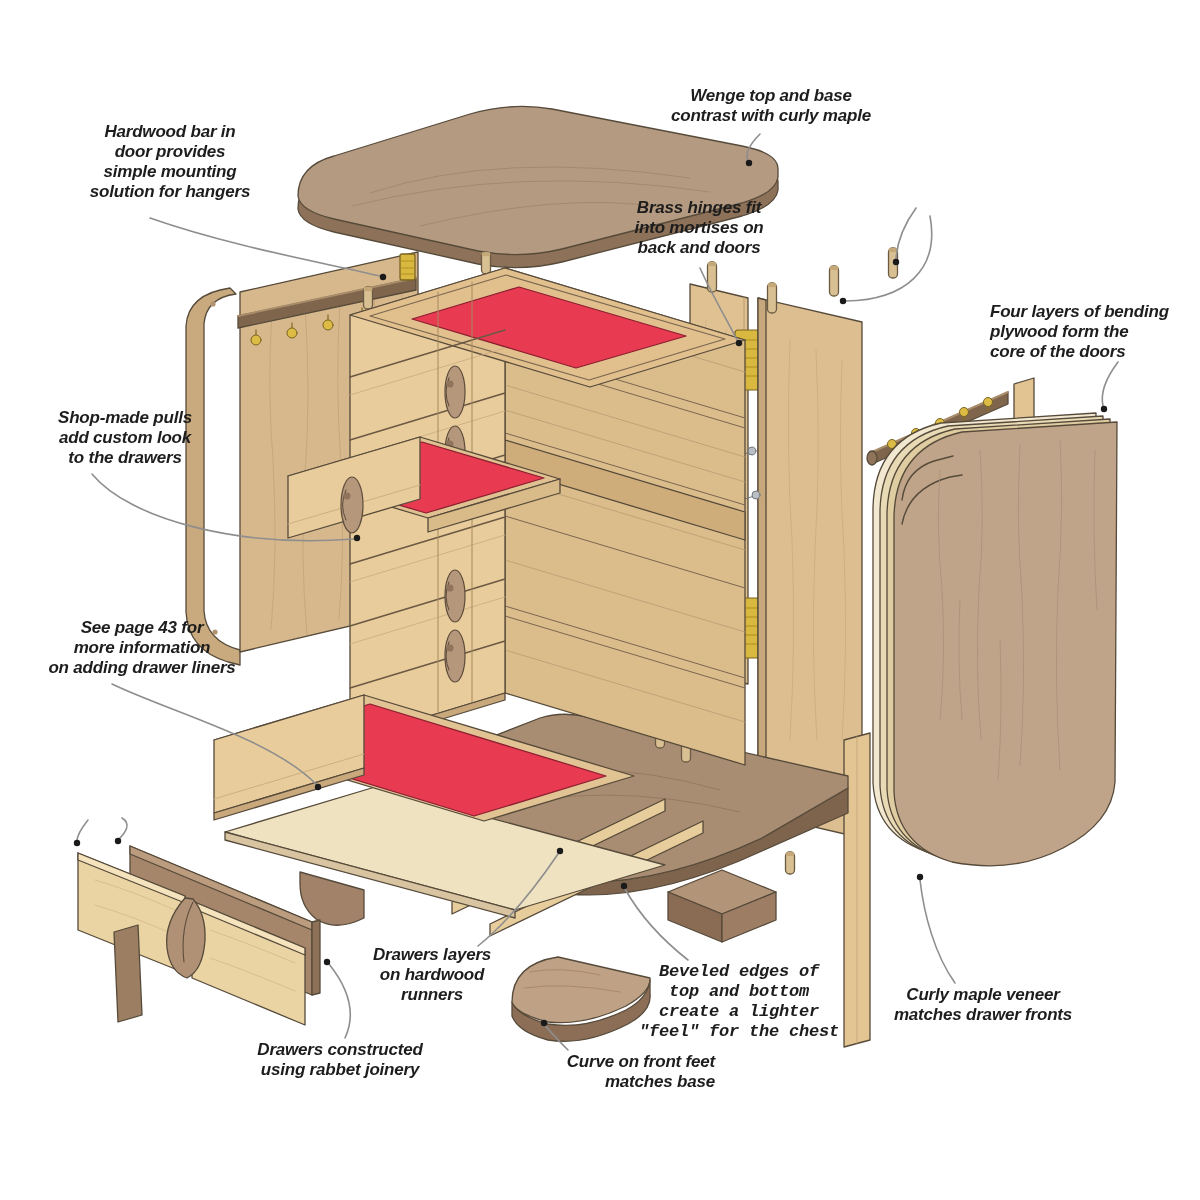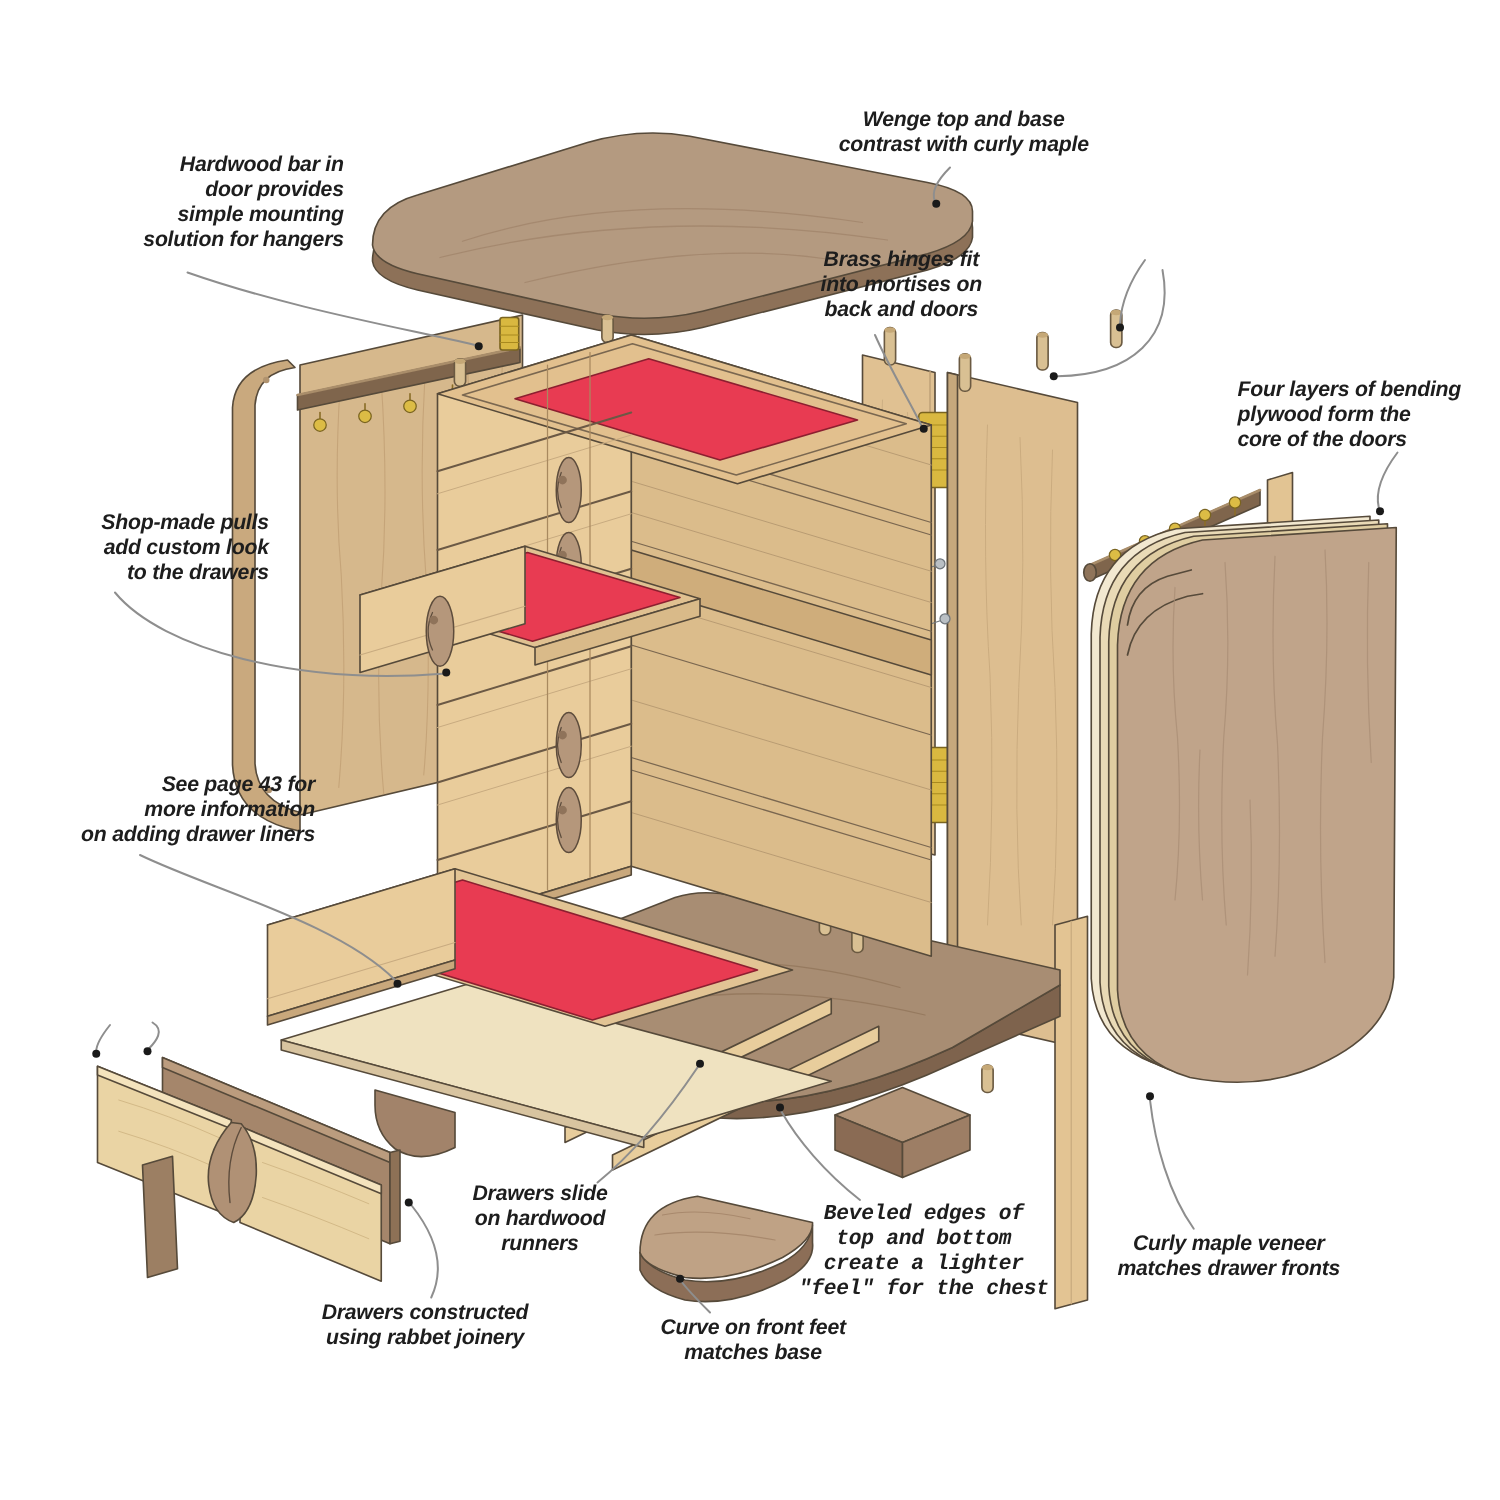--- a/index.html
+++ b/index.html
@@ -1,21 +1,21 @@
 <!DOCTYPE html>
 <html><head>
 <meta charset="utf-8">
 <style>
   html,body{margin:0;padding:0;background:#ffffff;}
   .canvas{position:relative;width:1200px;height:1200px;background:#ffffff;overflow:hidden;
           font-family:"Liberation Sans",sans-serif;}
   .canvas svg{position:absolute;left:0;top:0;}
   .ann{position:absolute;font-style:italic;font-weight:700;font-size:17px;line-height:1.18;
        color:#1d1d1d;white-space:pre-line;letter-spacing:-0.2px;z-index:5;}
-  .al{text-align:right}.ac{text-align:center}.ar{text-align:left}
+  .al{text-align:center}.ac{text-align:center}.ar{text-align:left}
 </style>
 </head>
 <body>
 
 <div class="canvas">
 <svg width="1200" height="1200" viewBox="0 0 1200 1200">
  <g stroke="#564a3a" stroke-width="1.3" stroke-linejoin="round" stroke-linecap="round">
 
   <g>
     <path d="M 298,209 Q 298,179 334,169 L 470,127 Q 512,115 552,122 L 742,159 Q 778,166 778,182 L 778,190 Q 776,206 742,216 L 562,262 Q 520,272 478,264 L 334,232 Q 300,224 298,209 Z" fill="#8d7158"></path>
@@ -369,38 +369,38 @@
   </g>
  </g>
 </svg>
 
  <div class="ann al" style="left:65px;top:122px;width:210px;">Hardwood bar in
 door provides
 simple mounting
 solution for hangers</div>
  <div class="ann ac" style="left:640px;top:86px;width:262px;text-align:center;">Wenge top and base
 contrast with curly maple</div>
- <div class="ann ac" style="left:632px;top:198px;width:178px;text-align:center;">Brass hinges fit
+ <div class="ann ac" style="left:610px;top:198px;width:178px;text-align:center;">Brass hinges fit
 into mortises on
 back and doors</div>
  <div class="ann ar" style="left:990px;top:302px;width:192px;">Four layers of bending
 plywood form the
 core of the doors</div>
  <div class="ann al" style="left:35px;top:408px;width:180px;">Shop-made pulls
 add custom look
 to the drawers</div>
  <div class="ann al" style="left:32px;top:618px;width:220px;">See page 43 for
 more information
 on adding drawer liners</div>
- <div class="ann ac" style="left:348px;top:945px;width:168px;">Drawers slide
+ <div class="ann ac" style="left:348px;top:945px;width:168px;">Drawers layers
 on hardwood
 runners</div>
  <div class="ann ac" style="left:205px;top:1040px;width:270px;">Drawers constructed
 using rabbet joinery</div>
- <div class="ann ac" style="left:490px;top:1052px;width:225px;">Curve on front feet
+ <div class="ann ac" style="left:490px;top:1052px;width:225px;text-align:right;">Curve on front feet
 matches base</div>
  <div class="ann ac" style="left:625px;top:962px;width:228px;font-family:Liberation Mono, monospace;">Beveled edges of
 top and bottom
 create a lighter
 "feel" for the chest</div>
  <div class="ann ac" style="left:855px;top:985px;width:256px;">Curly maple veneer
 matches drawer fronts</div>
 </div>
 
 </body></html>

